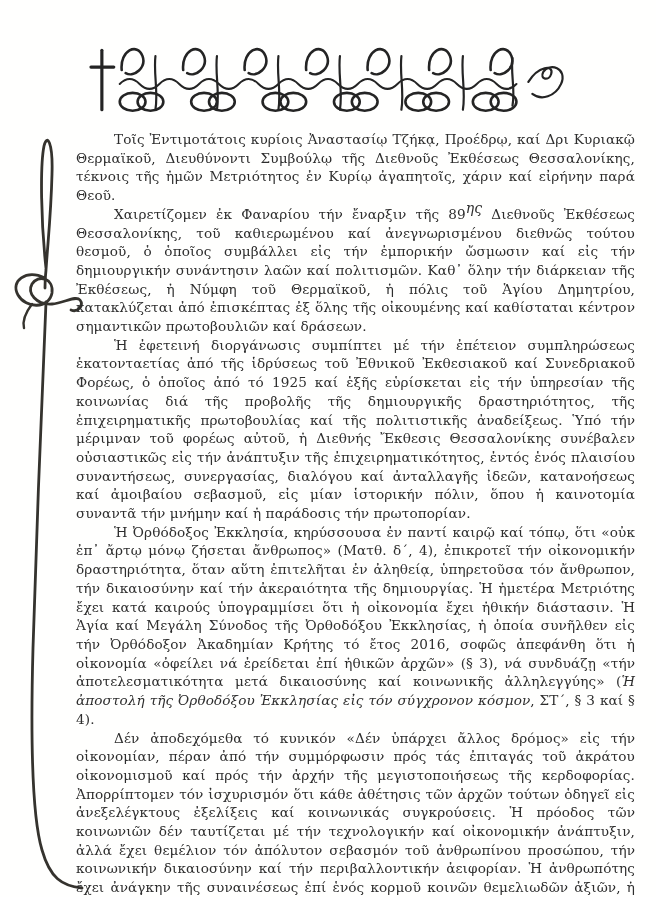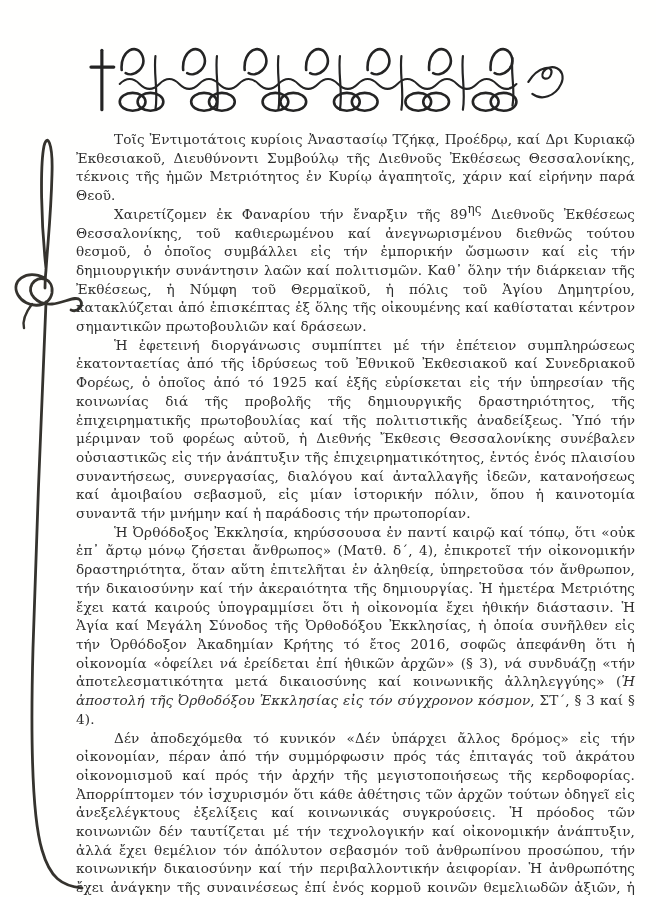--- a/index.html
+++ b/index.html
@@ -23,23 +23,24 @@
     line-height:18.7px;
     color:#2e2e2e;
     text-align:justify;
     letter-spacing:0.1px;
   }
   .body-text p{
     margin:0;
     text-indent:38px;
   }
   .body-text .sup{
-    font-size:12px;
+    font-size:14px;
     vertical-align:super;
     line-height:0;
+    font-style:italic;
   }
   .body-text .italic{
     font-style:italic;
   }
   svg path, svg ellipse{
     fill:none;
     stroke-linecap:round;
     stroke-linejoin:round;
   }
 </style>
@@ -96,20 +97,20 @@
 
         <path d="M45,150 C26,141 10,153 18,167 C26,181 49,181 52,165 C54,150 38,146 32,156 C27,165 36,177 52,176 C64,175 76,167 80,172 C84,177 78,185 71,182"></path>
         <path d="M32,176 C26,184 22,192 24,200" stroke-width="2.4"></path>
 
         <path d="M46,174 C42,260 36,420 33,520 C30,630 33,692 42,722 C50,750 62,758 82,760"></path>
       </g>
     </svg>
   </div>
 
   <div class="body-text">
-      <p><span>Τοῖς Ἐντιμοτάτοις κυρίοις Ἀναστασίῳ Τζήκᾳ, Προέδρῳ, καί Δρι Κυριακῷ Ἐκθεσιακοῦ, Διευθύνοντι Συμβούλῳ τῆς Διεθνοῦς Ἐκθέσεως Θεσσαλονίκης, τέκνοις τῆς ἡμῶν Μετριότητος ἐν Κυρίῳ ἀγαπητοῖς, χάριν καί εἰρήνην παρά Θεοῦ.</span></p>
+      <p><span>Τοῖς Ἐντιμοτάτοις κυρίοις Ἀναστασίῳ Τζήκᾳ, Προέδρῳ, καί Δρι Κυριακῷ Θερμαϊκοῦ, Διευθύνοντι Συμβούλῳ τῆς Διεθνοῦς Ἐκθέσεως Θεσσαλονίκης, τέκνοις τῆς ἡμῶν Μετριότητος ἐν Κυρίῳ ἀγαπητοῖς, χάριν καί εἰρήνην παρά Θεοῦ.</span></p>
       <p><span>Χαιρετίζομεν ἐκ Φαναρίου τήν ἔναρξιν τῆς 89</span><span class="sup">ης</span><span> Διεθνοῦς Ἐκθέσεως Θεσσαλονίκης, τοῦ καθιερωμένου καί ἀνεγνωρισμένου διεθνῶς τούτου θεσμοῦ, ὁ ὁποῖος συμβάλλει εἰς τήν ἐμπορικήν ὤσμωσιν καί εἰς τήν δημιουργικήν συνάντησιν λαῶν καί πολιτισμῶν. Καθ᾽ ὅλην τήν διάρκειαν τῆς Ἐκθέσεως, ἡ Νύμφη τοῦ Θερμαϊκοῦ, ἡ πόλις τοῦ Ἁγίου Δημητρίου, κατακλύζεται ἀπό ἐπισκέπτας ἐξ ὅλης τῆς οἰκουμένης καί καθίσταται κέντρον σημαντικῶν πρωτοβουλιῶν καί δράσεων.</span></p>
       <p><span>Ἡ ἐφετεινή διοργάνωσις συμπίπτει μέ τήν ἐπέτειον συμπληρώσεως ἑκατονταετίας ἀπό τῆς ἱδρύσεως τοῦ Ἐθνικοῦ Ἐκθεσιακοῦ καί Συνεδριακοῦ Φορέως, ὁ ὁποῖος ἀπό τό 1925 καί ἑξῆς εὑρίσκεται εἰς τήν ὑπηρεσίαν τῆς κοινωνίας διά τῆς προβολῆς τῆς δημιουργικῆς δραστηριότητος, τῆς ἐπιχειρηματικῆς πρωτοβουλίας καί τῆς πολιτιστικῆς ἀναδείξεως. Ὑπό τήν μέριμναν τοῦ φορέως αὐτοῦ, ἡ Διεθνής Ἔκθεσις Θεσσαλονίκης συνέβαλεν οὐσιαστικῶς εἰς τήν ἀνάπτυξιν τῆς ἐπιχειρηματικότητος, ἐντός ἑνός πλαισίου συναντήσεως, συνεργασίας, διαλόγου καί ἀνταλλαγῆς ἰδεῶν, κατανοήσεως καί ἀμοιβαίου σεβασμοῦ, εἰς μίαν ἱστορικήν πόλιν, ὅπου ἡ καινοτομία συναντᾶ τήν μνήμην καί ἡ παράδοσις τήν πρωτοπορίαν.</span></p>
       <p><span>Ἡ Ὀρθόδοξος Ἐκκλησία, κηρύσσουσα ἐν παντί καιρῷ καί τόπῳ, ὅτι «οὐκ ἐπ᾽ ἄρτῳ μόνῳ ζήσεται ἄνθρωπος» (Ματθ. δ΄, 4), ἐπικροτεῖ τήν οἰκονομικήν δραστηριότητα, ὅταν αὕτη ἐπιτελῆται ἐν ἀληθείᾳ, ὑπηρετοῦσα τόν ἄνθρωπον, τήν δικαιοσύνην καί τήν ἀκεραιότητα τῆς δημιουργίας. Ἡ ἡμετέρα Μετριότης ἔχει κατά καιρούς ὑπογραμμίσει ὅτι ἡ οἰκονομία ἔχει ἠθικήν διάστασιν. Ἡ Ἁγία καί Μεγάλη Σύνοδος τῆς Ὀρθοδόξου Ἐκκλησίας, ἡ ὁποία συνῆλθεν εἰς τήν Ὀρθόδοξον Ἀκαδημίαν Κρήτης τό ἔτος 2016, σοφῶς ἀπεφάνθη ὅτι ἡ οἰκονομία «ὀφείλει νά ἐρείδεται ἐπί ἠθικῶν ἀρχῶν» (§ 3), νά συνδυάζῃ «τήν ἀποτελεσματικότητα μετά δικαιοσύνης καί κοινωνικῆς ἀλληλεγγύης» (</span><span class="italic">Ἡ ἀποστολή τῆς Ὀρθοδόξου Ἐκκλησίας εἰς τόν σύγχρονον κόσμον</span><span>, ΣΤ΄, § 3 καί § 4).</span></p>
       <p><span>Δέν ἀποδεχόμεθα τό κυνικόν «Δέν ὑπάρχει ἄλλος δρόμος» εἰς τήν οἰκονομίαν, πέραν ἀπό τήν συμμόρφωσιν πρός τάς ἐπιταγάς τοῦ ἀκράτου οἰκονομισμοῦ καί πρός τήν ἀρχήν τῆς μεγιστοποιήσεως τῆς κερδοφορίας. Ἀπορρίπτομεν τόν ἰσχυρισμόν ὅτι κάθε ἀθέτησις τῶν ἀρχῶν τούτων ὁδηγεῖ εἰς ἀνεξελέγκτους ἐξελίξεις καί κοινωνικάς συγκρούσεις. Ἡ πρόοδος τῶν κοινωνιῶν δέν ταυτίζεται μέ τήν τεχνολογικήν καί οἰκονομικήν ἀνάπτυξιν, ἀλλά ἔχει θεμέλιον τόν ἀπόλυτον σεβασμόν τοῦ ἀνθρωπίνου προσώπου, τήν κοινωνικήν δικαιοσύνην καί τήν περιβαλλοντικήν ἀειφορίαν. Ἡ ἀνθρωπότης ἔχει ἀνάγκην τῆς συναινέσεως ἐπί ἑνός κορμοῦ κοινῶν θεμελιωδῶν ἀξιῶν, ἡ ὁποία λειτουργεῖ,</span></p>
     </div>
 
 </div>
 
 </body></html>

